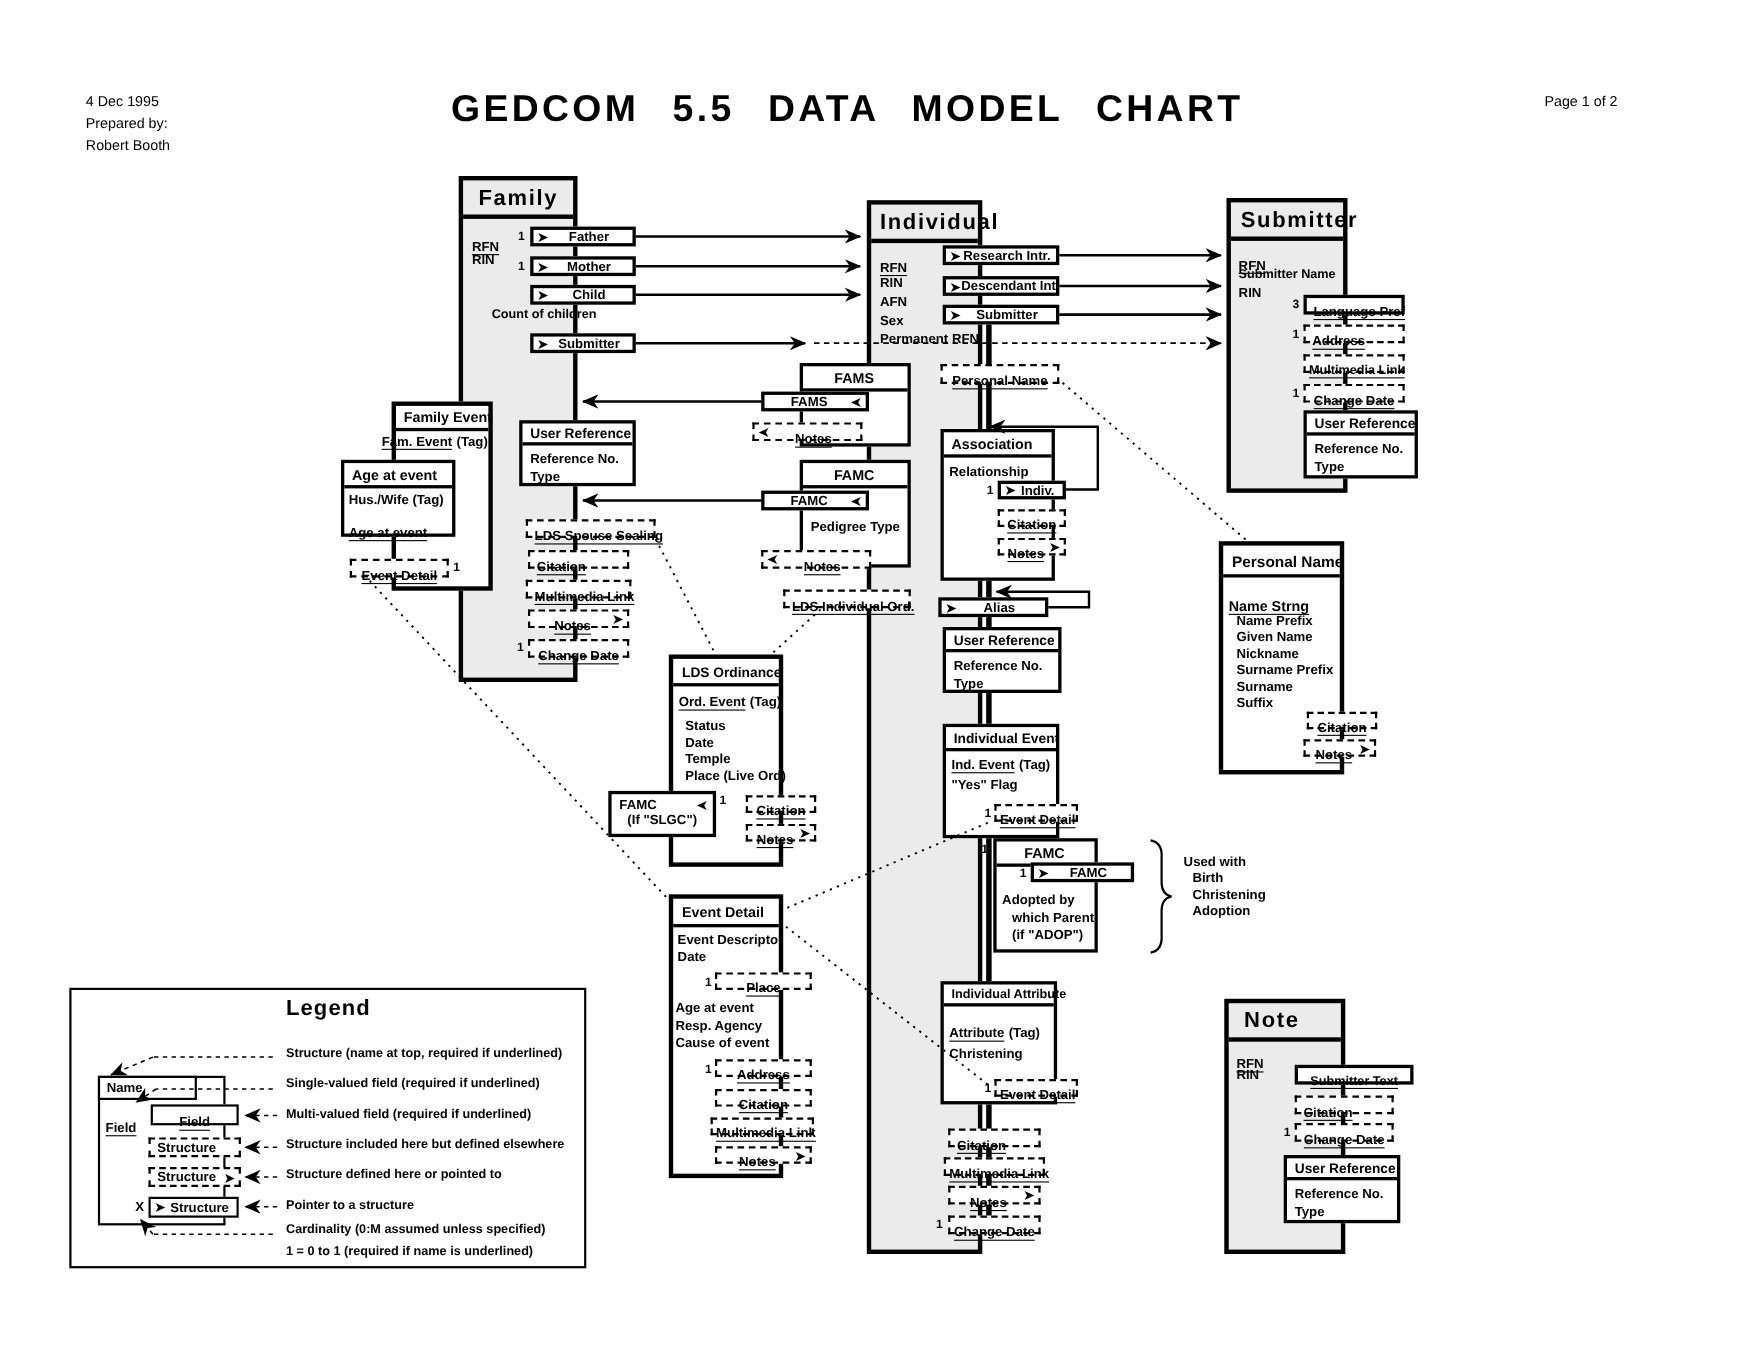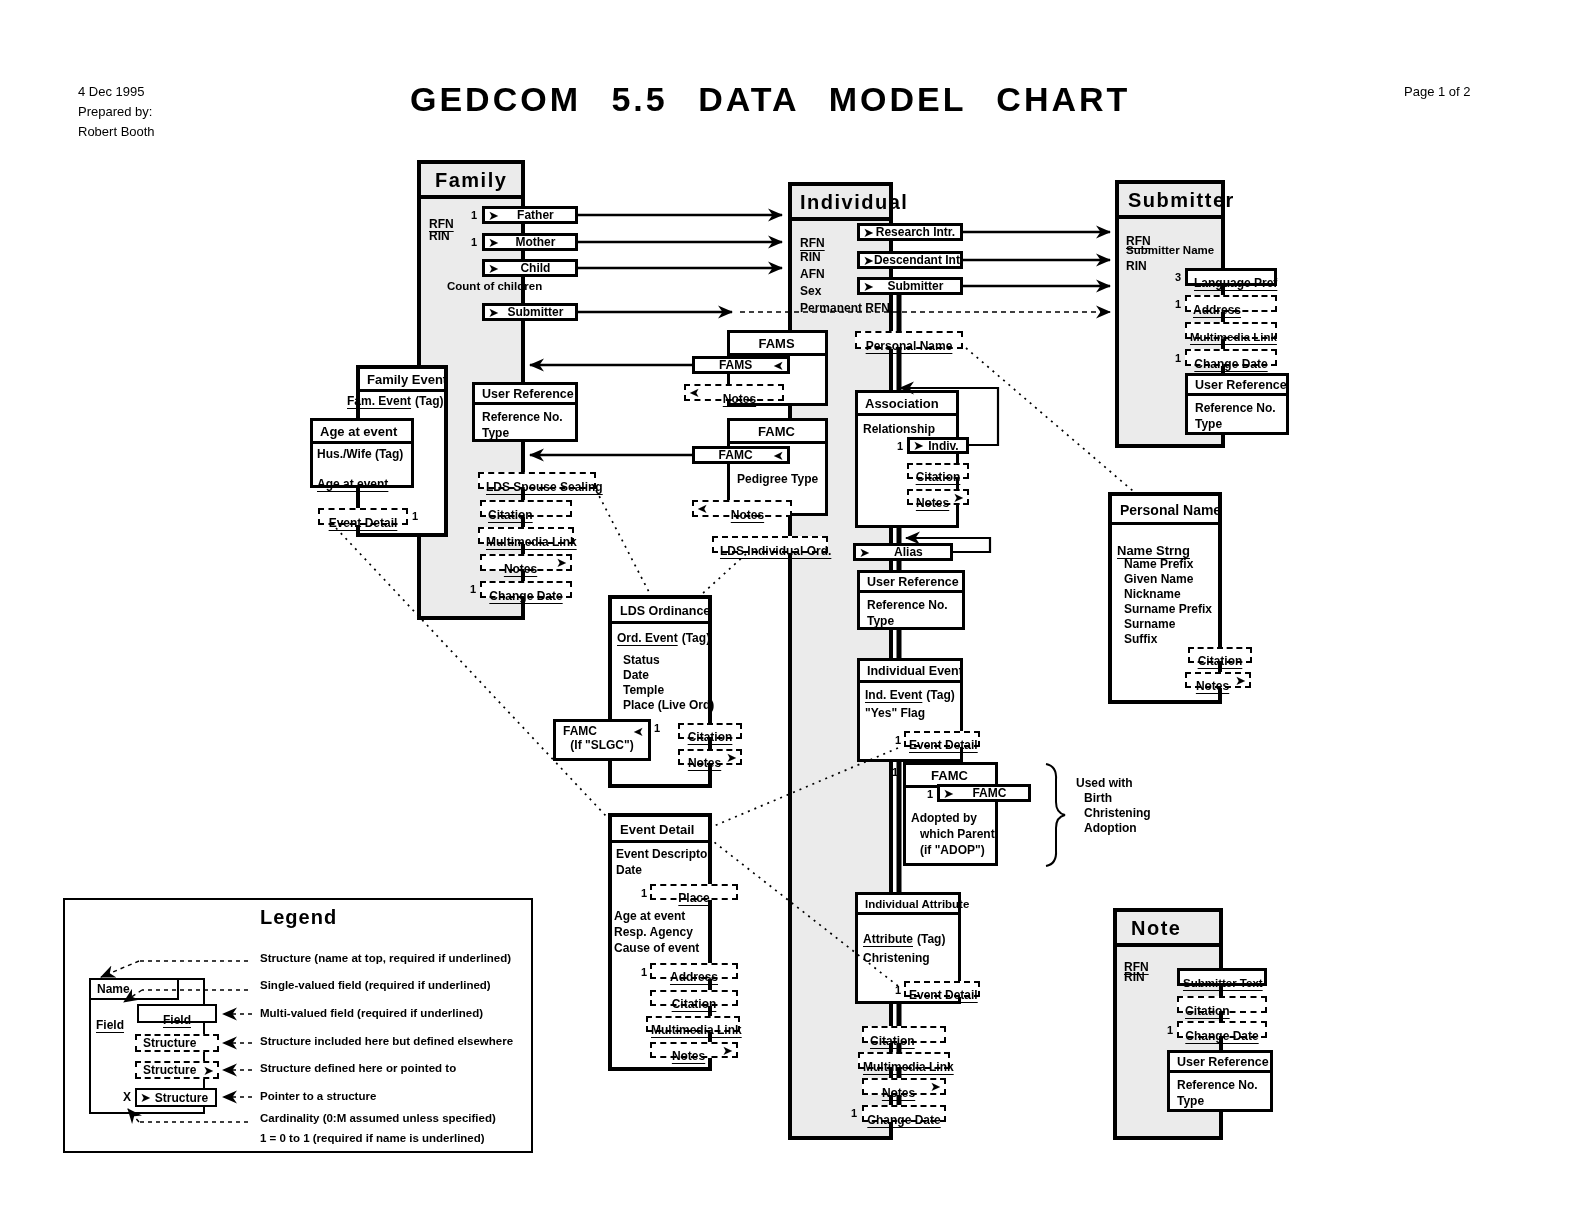--- a/index.html
+++ b/index.html
@@ -326,21 +326,21 @@
   <div class="dbox" style="left:646px;top:1016px;width:94px;height:16px;">
       <span class="lbl u">Multimedia Link</span>
     </div>
   <div class="dbox" style="left:650px;top:1042px;width:88px;height:16px;">
       <span class="lbl u">Notes</span>
       <span class="ar">➤</span>
     </div>
 
   <div class="txt u" style="left:1124px;top:948px;">RFN</div>
   <div class="txt" style="left:1124px;top:970px;">RIN</div>
-  <div class="sbox" style="left:1177px;top:968px;width:90px;height:18px;font-size:11.5px;">
+  <div class="sbox" style="left:1177px;top:968px;width:108px;height:18px;font-size:11.5px;">
       <span class="lbl u">Submitter Text</span>
     </div>
   <div class="dbox" style="left:1177px;top:996px;width:90px;height:17px;">
       <span class="lbl left u">Citation</span>
     </div>
   <div class="card" style="left:1167px;top:1024px;">1</div>
   <div class="dbox" style="left:1177px;top:1021px;width:90px;height:17px;">
       <span class="lbl u">Change Date</span>
     </div>
   <div class="sub" style="left:1167px;top:1050px;width:106px;height:62px;">

